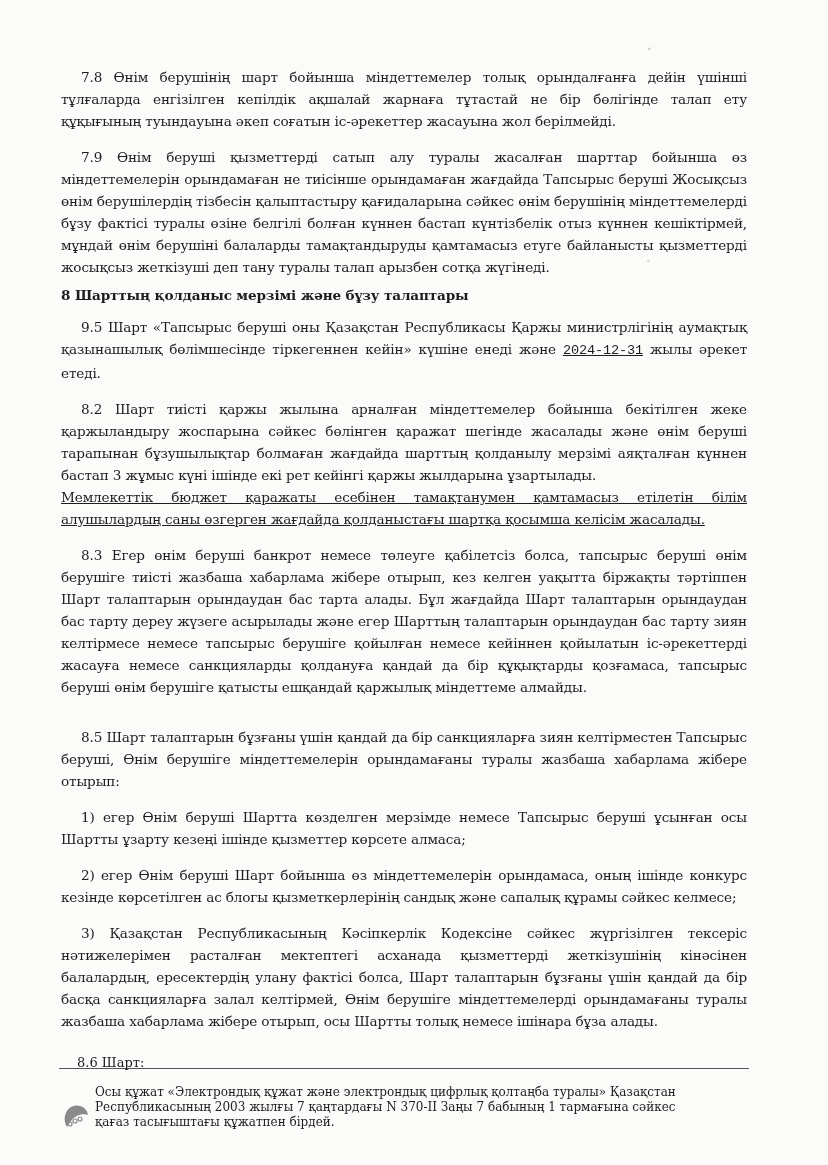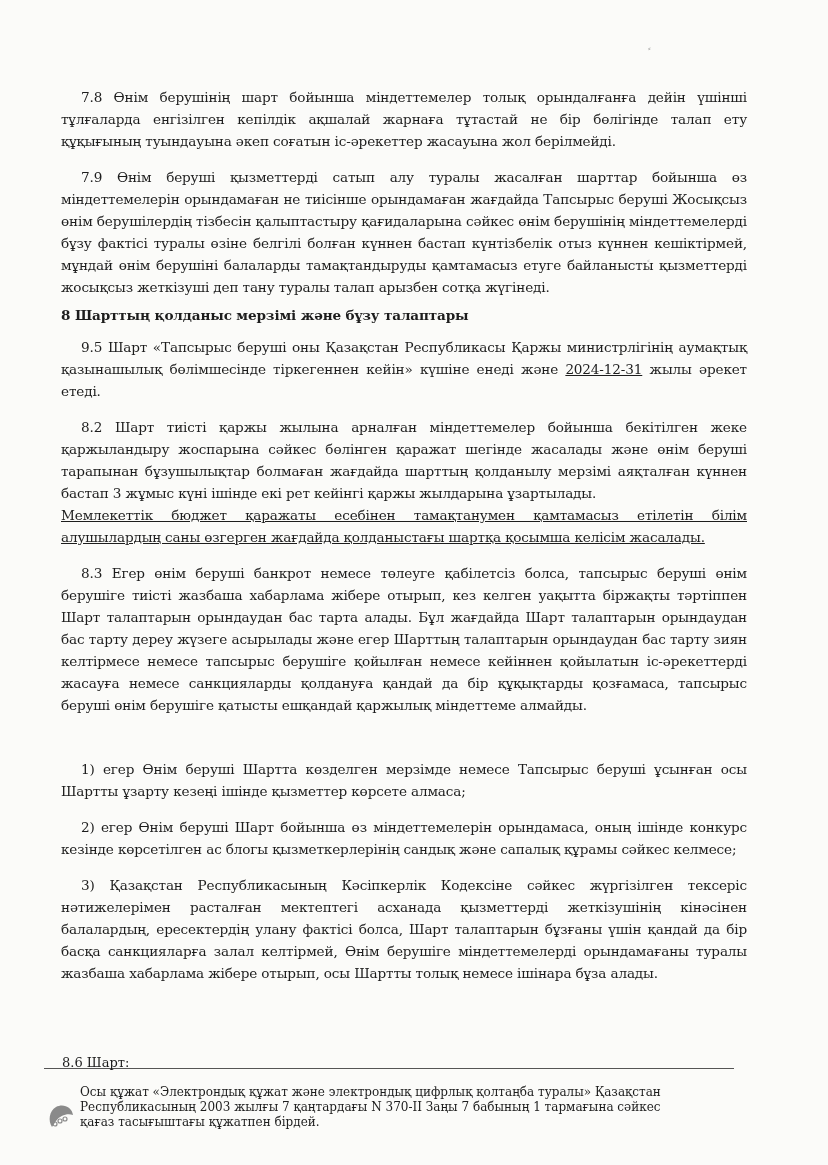--- a/index.html
+++ b/index.html
@@ -7,32 +7,31 @@
     width: 828px; height: 1165px; overflow: hidden;
     background: #fbfbf9;
     font-family: "DejaVu Serif", "Liberation Serif", serif;
     color: #1d1d1d;
     position: relative;
   }
   .page {
     position: absolute; left: 61px; top: 66px; width: 686px;
     font-size: 13.6px; line-height: 22px;
     letter-spacing: -0.15px;
-    margin-top: 20px;
   }
   .para { text-align: justify; text-indent: 20px; margin: 0; }
   .para.noindent { text-indent: 0; text-decoration: underline; }
   .gap { height: 14px; }
   .gap-s { height: 6px; }
   .heading {
     text-align: left; font-weight: bold; margin: 0 0 10px 0; font-size: 13.6px;
   }
-  .u { text-decoration: underline; }
+  .u { text-decoration: underline; font-family: Liberation Mono, monospace; }
   .footer {
-    position: absolute; left: 44px; top: 1055px; width: 690px;
+    position: absolute; left: 59px; top: 1055px; width: 690px;
     font-size: 12px; line-height: 15px;
   }
   .footer-clause {
     font-size: 13px; position: relative; display: inline-block; margin-left: 18px;
   }
   .footer-rule {
     position: absolute; left: 0; right: 0; top: 13px; border-top: 1px solid #555;
   }
   .footer-note {
     position: relative; padding-left: 36px; margin-top: 14px; width: 600px;
@@ -56,20 +55,21 @@
   <div class="gap-s"></div>
   <p class="heading">8 Шарттың қолданыс мерзімі және бұзу талаптары</p>
   <p class="para"><span>9.5 Шарт «Тапсырыс беруші оны Қазақстан Республикасы Қаржы министрлігінің аумақтық қазынашылық бөлімшесінде тіркегеннен кейін» күшіне енеді және </span><span class="u">2024-12-31</span><span> жылы әрекет етеді.</span></p>
   <div class="gap"></div>
   <p class="para">8.2 Шарт тиісті қаржы жылына арналған міндеттемелер бойынша бекітілген жеке қаржыландыру жоспарына сәйкес бөлінген қаражат шегінде жасалады және өнім беруші тарапынан бұзушылықтар болмаған жағдайда шарттың қолданылу мерзімі аяқталған күннен бастап 3 жұмыс күні ішінде екі рет кейінгі қаржы жылдарына ұзартылады.</p>
   <p class="para noindent">Мемлекеттік бюджет қаражаты есебінен тамақтанумен қамтамасыз етілетін білім алушылардың саны өзгерген жағдайда қолданыстағы шартқа қосымша келісім жасалады.</p>
   <div class="gap"></div>
   <p class="para">8.3 Егер өнім беруші банкрот немесе төлеуге қабілетсіз болса, тапсырыс беруші өнім берушіге тиісті жазбаша хабарлама жібере отырып, кез келген уақытта біржақты тәртіппен Шарт талаптарын орындаудан бас тарта алады. Бұл жағдайда Шарт талаптарын орындаудан бас тарту дереу жүзеге асырылады және егер Шарттың талаптарын орындаудан бас тарту зиян келтірмесе немесе тапсырыс берушіге қойылған немесе кейіннен қойылатын іс-әрекеттерді жасауға немесе санкцияларды қолдануға қандай да бір құқықтарды қозғамаса, тапсырыс беруші өнім берушіге қатысты ешқандай қаржылық міндеттеме алмайды.</p>
   <div class="gap"></div>
   <div class="gap"></div>
+  <p class="para">8.5 Шарт талаптарын бұзғаны үшін қандай да бір санкцияларға зиян келтірместен Тапсырыс беруші, Өнім берушіге міндеттемелерін орындамағаны туралы жазбаша хабарлама жібере отырып:</p>
   <div class="gap"></div>
   <p class="para">1) егер Өнім беруші Шартта көзделген мерзімде немесе Тапсырыс беруші ұсынған осы Шартты ұзарту кезеңі ішінде қызметтер көрсете алмаса;</p>
   <div class="gap"></div>
   <p class="para">2) егер Өнім беруші Шарт бойынша өз міндеттемелерін орындамаса, оның ішінде конкурс кезінде көрсетілген ас блогы қызметкерлерінің сандық және сапалық құрамы сәйкес келмесе;</p>
   <div class="gap"></div>
   <p class="para">3) Қазақстан Республикасының Кәсіпкерлік Кодексіне сәйкес жүргізілген тексеріс нәтижелерімен расталған мектептегі асханада қызметтерді жеткізушінің кінәсінен балалардың, ересектердің улану фактісі болса, Шарт талаптарын бұзғаны үшін қандай да бір басқа санкцияларға залал келтірмей, Өнім берушіге міндеттемелерді орындамағаны туралы жазбаша хабарлама жібере отырып, осы Шартты толық немесе ішінара бұза алады.</p>
 </div>
 
 <div class="footer">
   <div class="footer-rule"></div>

